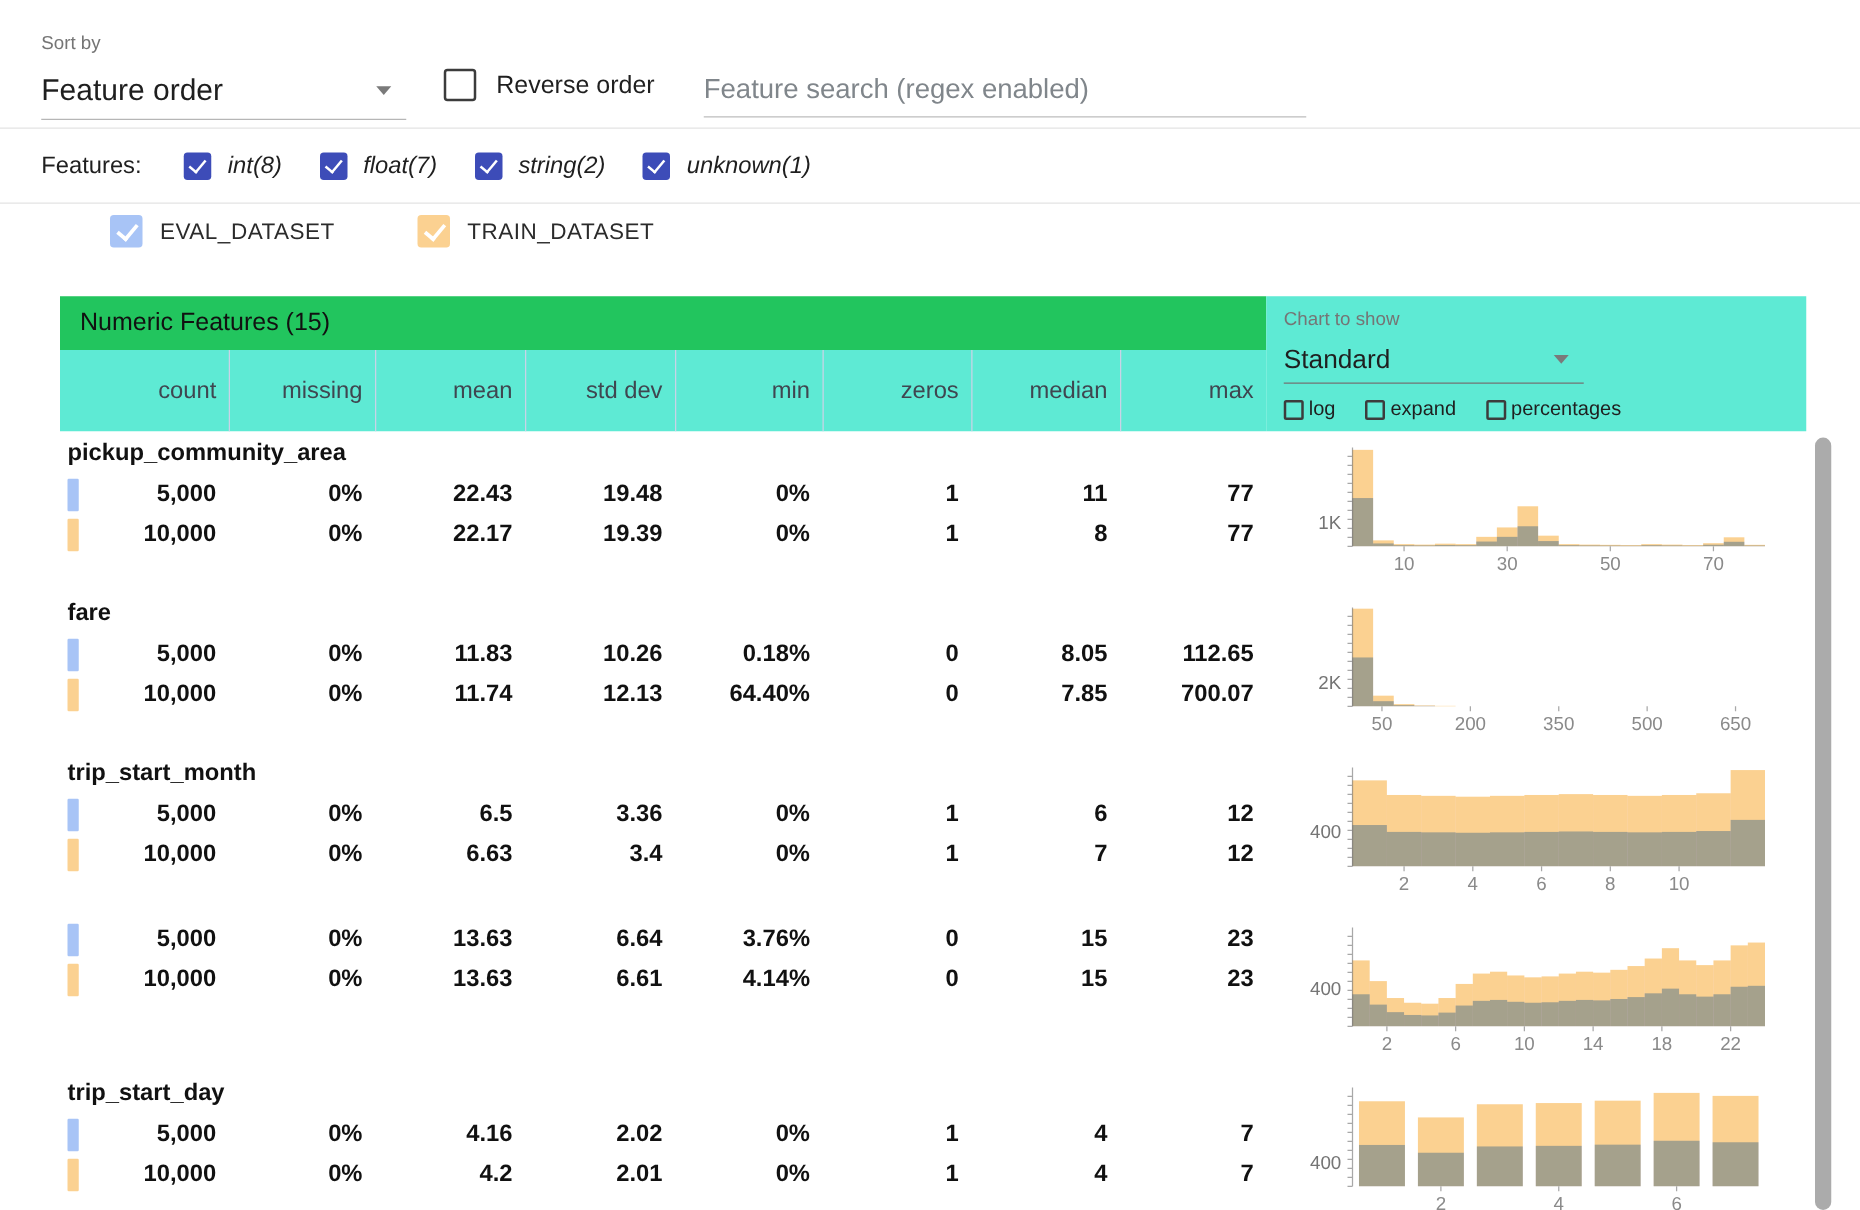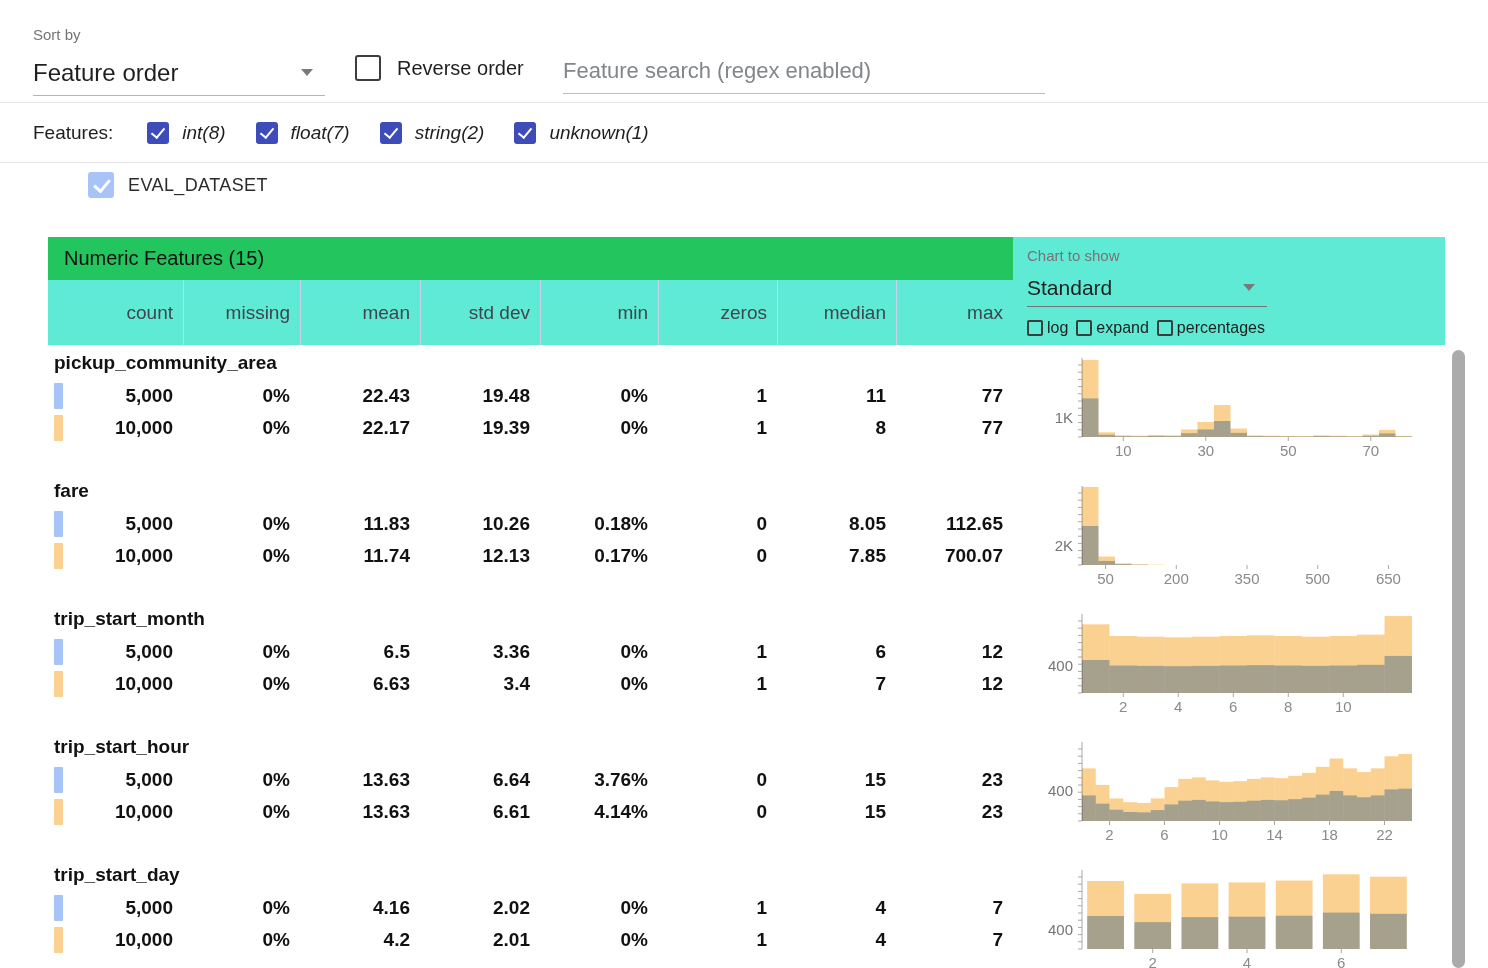--- a/index.html
+++ b/index.html
@@ -34,38 +34,38 @@
   .cb-outline { width:26px; height:26px; border:2px solid #3c3c3c; border-radius:3px; background:#fff; }
   .cb-small { width:16px; height:16px; border:2px solid #3c3c3c; border-radius:2px; background:transparent; flex:none; }
 
   
   .features-bar { left:33px; top:110px; height:46px; display:flex; align-items:center; gap:30px; }
   .features-title { font-size:19px; color:#1f1f1f; margin-right:4px; }
   .filter-item { display:flex; align-items:center; gap:13px; cursor:pointer; }
   .filter-item span.lbl { font-size:19px; color:#1f1f1f;font-style:italic; }
 
   
-  .legend { left:88px; top:172px; display:flex; align-items:flex-start; gap:66px;flex-direction:column; }
+  .legend { left:88px; top:172px; display:flex; align-items:center; gap:66px; }
   .legend-item { display:flex; align-items:center; gap:14px; cursor:pointer; }
   .legend-item .lbl { font-size:18px; color:#2b2b2b; letter-spacing:0.4px; }
 
   
   .tbl-header { left:48px; top:237px; width:1397px; height:108px; }
   .hdr-title { position:absolute; left:0; top:0; width:965px; height:43px; background:#22c55e;
                display:flex; align-items:center; padding-left:16px; font-size:20px; font-weight:400; color:#111; }
   .hdr-cols { position:absolute; left:0; top:43px; width:965px; height:65px; background:#5eead4;
               display:grid; grid-template-columns:135px 117px 120px 120px 118px 119px 119px 117px; align-items:center; }
   .hdr-cols .col { text-align:right; padding-right:10px; font-size:19px; color:#3f4650; height:100%;
                    display:flex; align-items:center; justify-content:flex-end; }
   .hdr-cols .col + .col { border-left:1px solid #c9d3e6; }
   .chart-panel { position:absolute; left:965px; top:0; width:432px; height:108px; background:#5eead4; }
   .cts-label { position:absolute; left:14px; top:10px; font-size:15px; color:#757575; }
   .cts-select { position:absolute; left:14px; top:32px; width:240px; height:38px; display:flex; align-items:center;
                 justify-content:space-between; border-bottom:1px solid #737373; font-size:21px; color:#1f1f1f; cursor:pointer; }
-  .cts-toggles { position:absolute; left:14px; top:82px; display:flex; align-items:center; gap:8px; }
+  .cts-toggles { position:absolute; left:14px; top:82px; display:flex; align-items:center; gap:24px; }
   .toggle { display:flex; align-items:center; gap:4px; cursor:pointer; }
   .toggle .lbl { font-size:16px; color:#1f1f1f; }
 
   
   .rows { position:absolute; left:48px; top:352px; width:1397px; }
   .feature-block { position:relative; height:92px; margin-bottom:36px; }
   .feature-name { font-size:19px; font-weight:700; color:#111; height:28px; padding-left:6px; }
   .stat-row { position:relative; display:grid; grid-template-columns:135px 117px 120px 120px 118px 119px 119px 117px;
               height:32px; align-items:center; }
   .stat-row .cell { text-align:right; padding-right:10px; font-size:19px; font-weight:700; color:#111; }
@@ -269,21 +269,21 @@
           <span class="cell">0</span>
           <span class="cell">8.05</span>
           <span class="cell">112.65</span>
         </div>
         <div class="stat-row">
           <span class="swatch swatch-train"></span>
           <span class="cell">10,000</span>
           <span class="cell">0%</span>
           <span class="cell">11.74</span>
           <span class="cell">12.13</span>
-          <span class="cell">0.17%</span>
+          <span class="cell">64.40%</span>
           <span class="cell">0</span>
           <span class="cell">7.85</span>
           <span class="cell">700.07</span>
         </div>
         <svg class="chart" id="chart-1" width="400" height="106" viewBox="0 0 400 106">
           <line x1="52" y1="6" x2="52" y2="85" stroke="#a8a8a8" stroke-width="1"></line>
           <line x1="48" y1="85" x2="52" y2="85" stroke="#a8a8a8" stroke-width="1"></line>
           <line x1="48" y1="77.8" x2="52" y2="77.8" stroke="#a8a8a8" stroke-width="1"></line>
           <line x1="48" y1="70.6" x2="52" y2="70.6" stroke="#a8a8a8" stroke-width="1"></line>
           <line x1="48" y1="63.39999999999999" x2="52" y2="63.39999999999999" stroke="#a8a8a8" stroke-width="1"></line>
@@ -384,21 +384,20 @@
           <text x="148.25" y="104" text-anchor="middle" fill="#8a8a8a" font-size="15">4</text>
           <line x1="203.25" y1="85" x2="203.25" y2="89" stroke="#a8a8a8" stroke-width="1"></line>
           <text x="203.25" y="104" text-anchor="middle" fill="#8a8a8a" font-size="15">6</text>
           <line x1="258.25" y1="85" x2="258.25" y2="89" stroke="#a8a8a8" stroke-width="1"></line>
           <text x="258.25" y="104" text-anchor="middle" fill="#8a8a8a" font-size="15">8</text>
           <line x1="313.25" y1="85" x2="313.25" y2="89" stroke="#a8a8a8" stroke-width="1"></line>
           <text x="313.25" y="104" text-anchor="middle" fill="#8a8a8a" font-size="15">10</text>
         </svg>
       </div>
       <div class="feature-block">
-        <div class="feature-name">trip_start_hour</div>
         <div class="stat-row">
           <span class="swatch swatch-eval"></span>
           <span class="cell">5,000</span>
           <span class="cell">0%</span>
           <span class="cell">13.63</span>
           <span class="cell">6.64</span>
           <span class="cell">3.76%</span>
           <span class="cell">0</span>
           <span class="cell">15</span>
           <span class="cell">23</span>

